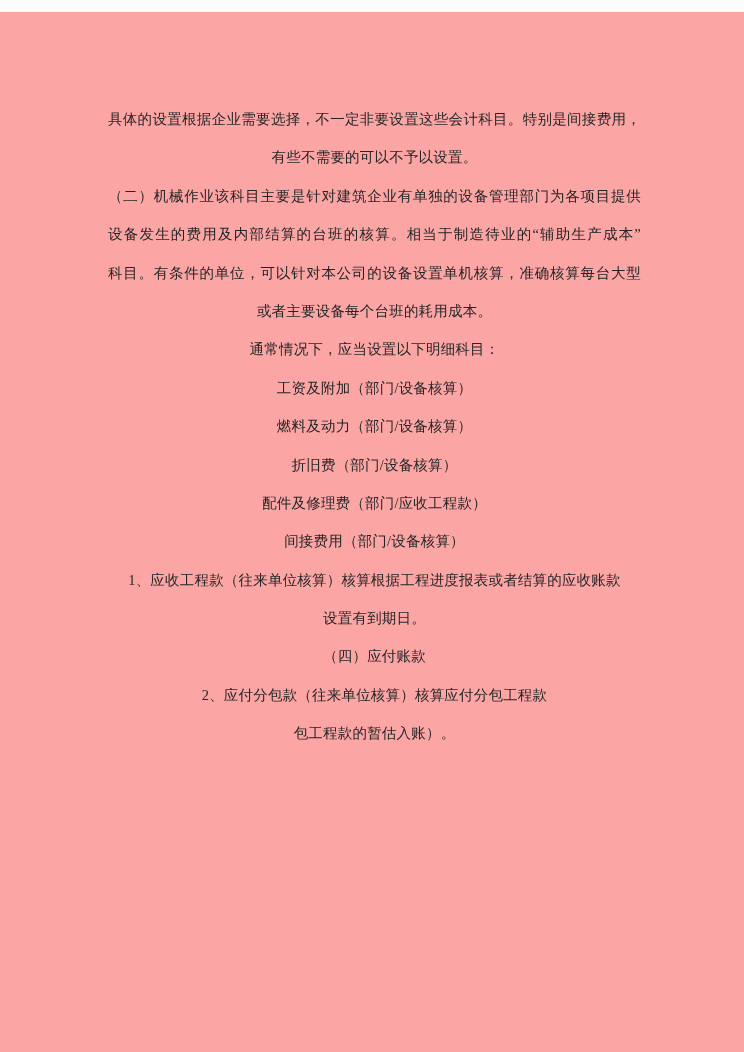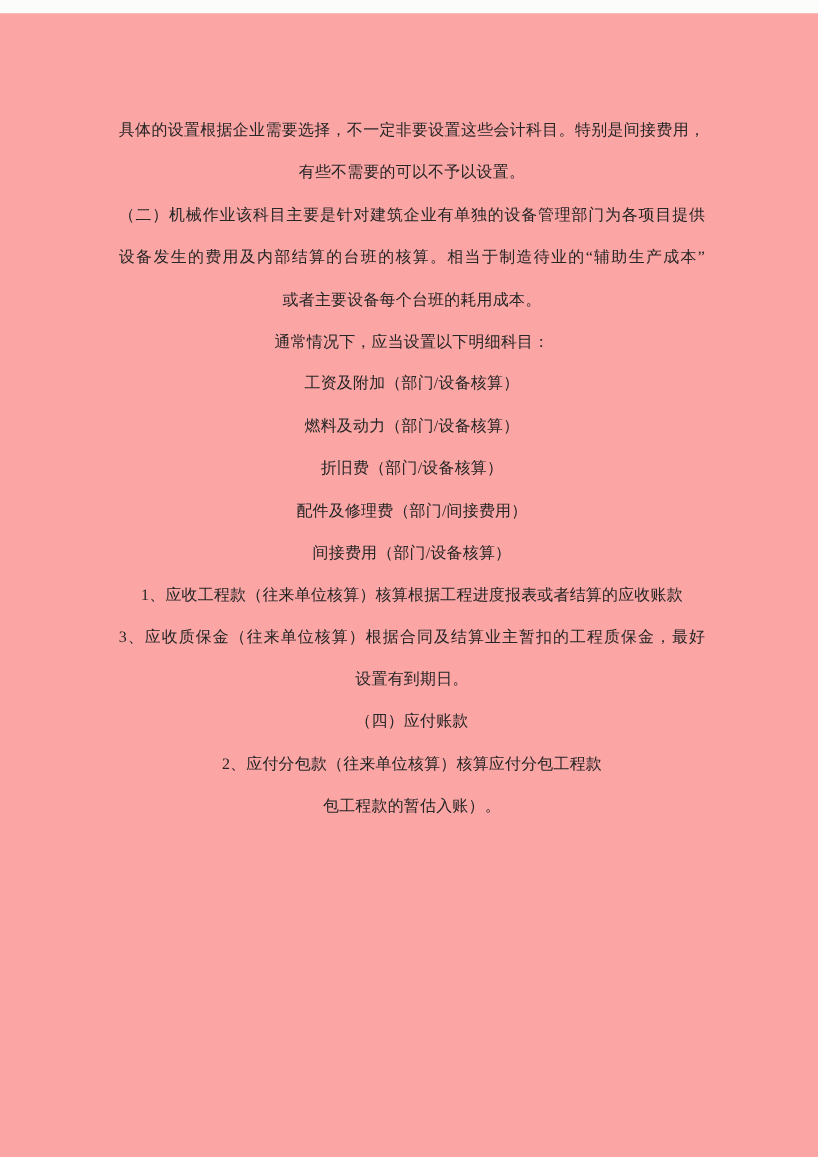--- a/index.html
+++ b/index.html
@@ -47,32 +47,32 @@
 <body>
 
 <div class="page">
   <div class="text-block">
 
     <div class="line fill">具体的设置根据企业需要选择，不一定非要设置这些会计科目。特别是间接费用，</div>
     <div class="line">有些不需要的可以不予以设置。</div>
 
     <div class="line fill">（二）机械作业该科目主要是针对建筑企业有单独的设备管理部门为各项目提供</div>
     <div class="line fill">设备发生的费用及内部结算的台班的核算。相当于制造待业的“辅助生产成本”</div>
+    <div class="line fill">科目。有条件的单位，可以针对本公司的设备设置单机核算，准确核算每台大型</div>
     <div class="line">或者主要设备每个台班的耗用成本。</div>
 
     <div class="line">通常情况下，应当设置以下明细科目：</div>
 
     <div class="line">工资及附加（部门/设备核算）</div>
     <div class="line">燃料及动力（部门/设备核算）</div>
     <div class="line">折旧费（部门/设备核算）</div>
-    <div class="line">配件及修理费（部门/间接费用）</div>
+    <div class="line">配件及修理费（部门/应收工程款）</div>
     <div class="line">间接费用（部门/设备核算）</div>
 
     <div class="line">1、应收工程款（往来单位核算）核算根据工程进度报表或者结算的应收账款</div>
-    <div class="line fill">3、应收质保金（往来单位核算）根据合同及结算业主暂扣的工程质保金，最好</div>
     <div class="line">设置有到期日。</div>
 
     <div class="line">（四）应付账款</div>
     <div class="line">2、应付分包款（往来单位核算）核算应付分包工程款</div>
     <div class="line">包工程款的暂估入账）。</div>
 
   </div>
 </div>
 
 </body></html>

